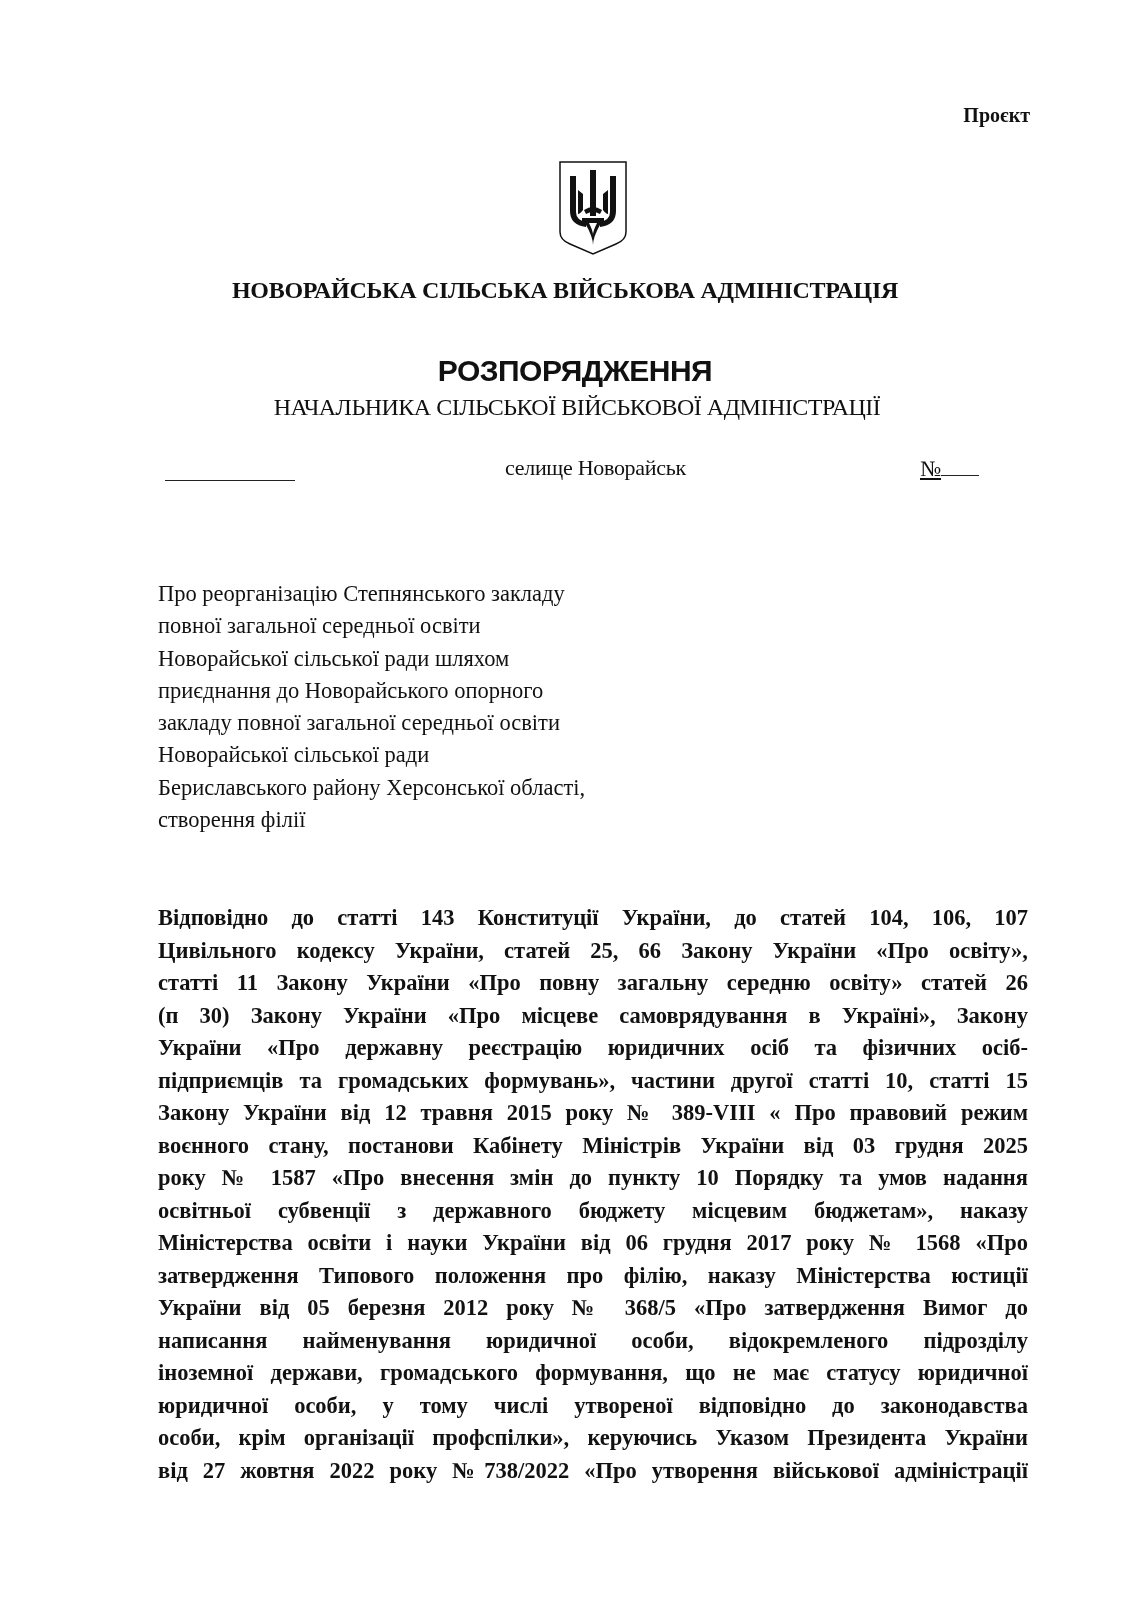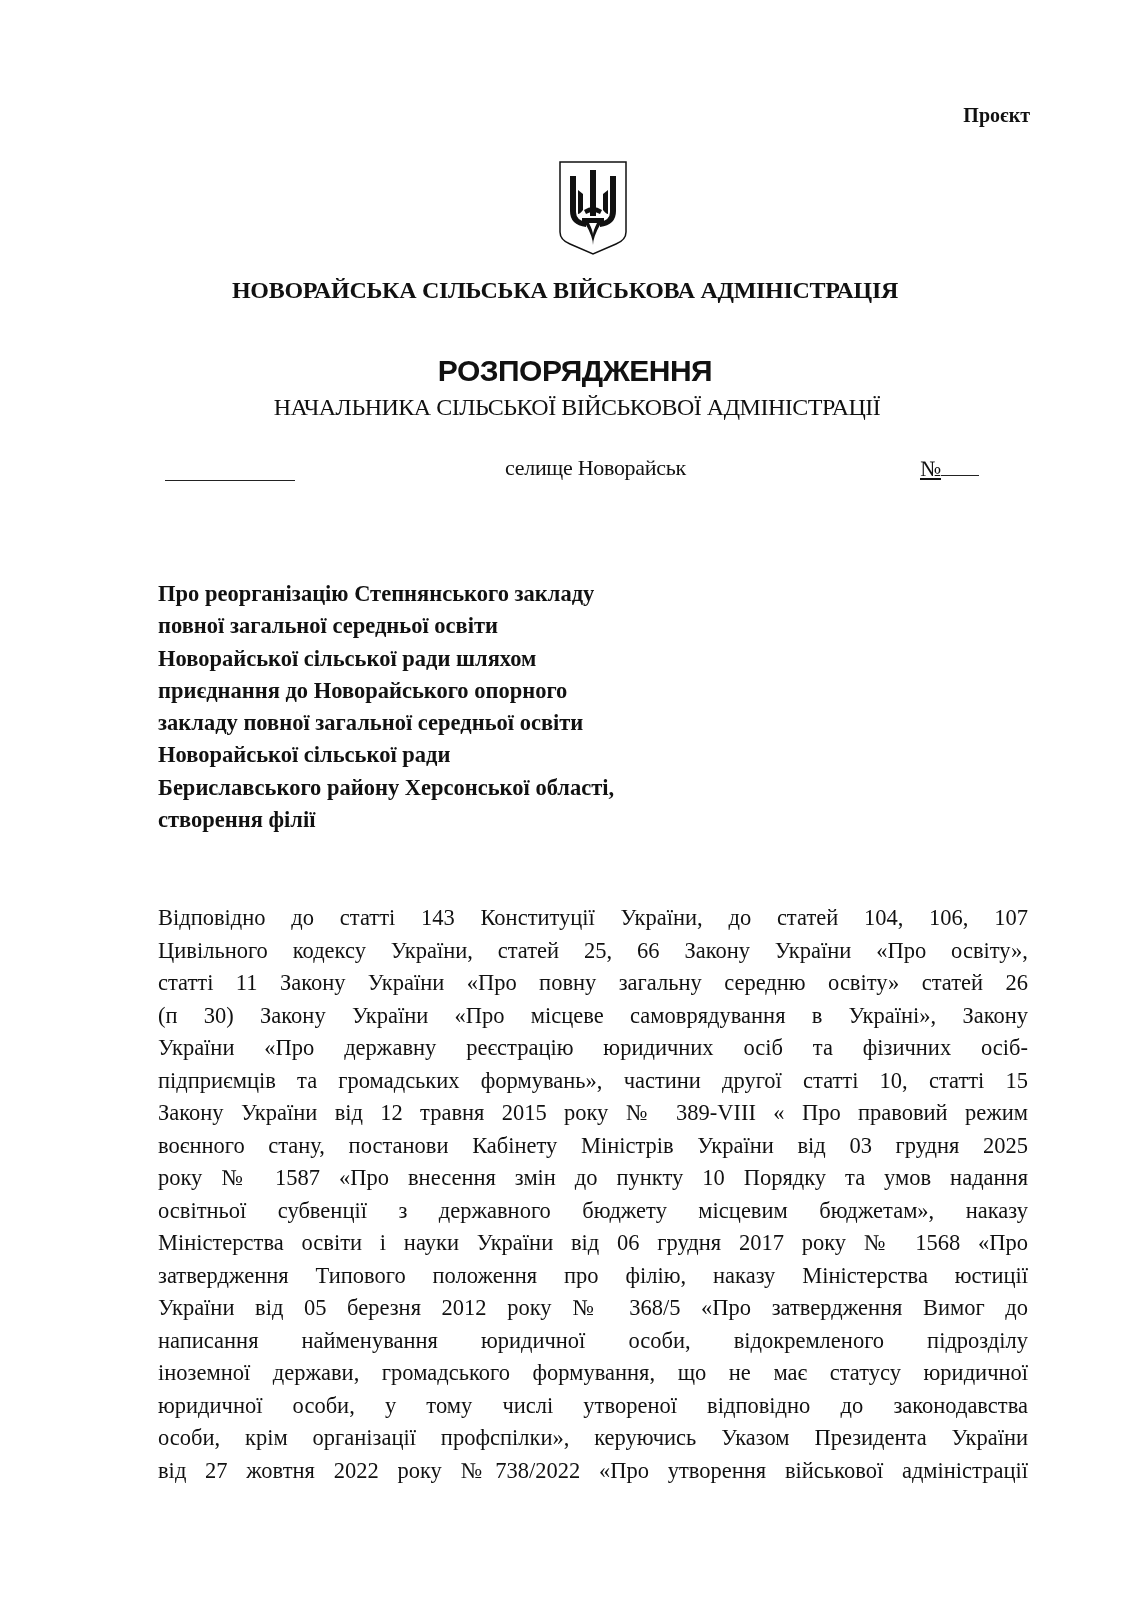--- a/index.html
+++ b/index.html
@@ -102,37 +102,37 @@
     .subject {
       position: absolute;
       top: 578px;
       left: 158px;
       width: 560px;
       font-size: 22.5px;
       line-height: 32.3px;
     }
     .subject div {
       white-space: nowrap;
-      font-weight: bold;
     }
     .body-par {
       position: absolute;
       top: 902px;
       left: 158px;
       width: 870px;
       font-size: 22.5px;
       line-height: 32.5px;
     }
     .body-par .ln {
       display: block;
       text-align: justify;
       text-align-last: justify;
       white-space: nowrap;
       height: 32.5px;
       overflow: visible;
+      font-weight: bold;
     }
   </style>
 </head>
 <body>
 
 <div class="draft-label">Проєкт</div>
 
 <svg class="emblem" viewBox="0 0 70 96">
   <path d="M2 2 H68 V72 Q68 80 58 84 L35 94 L12 84 Q2 80 2 72 Z" fill="#fff" stroke="#111" stroke-width="1.5"></path>
   <g fill="#111">

